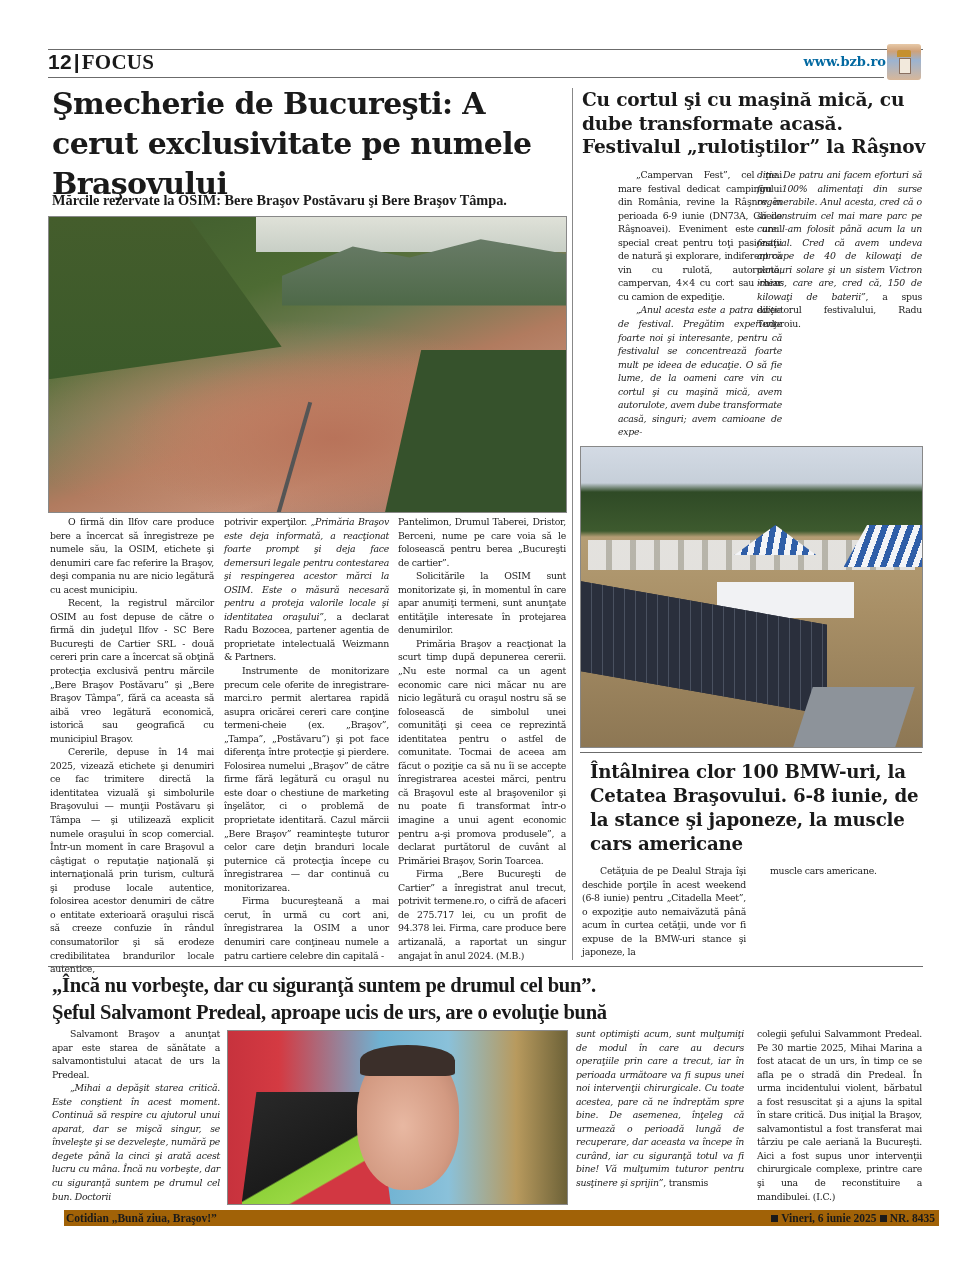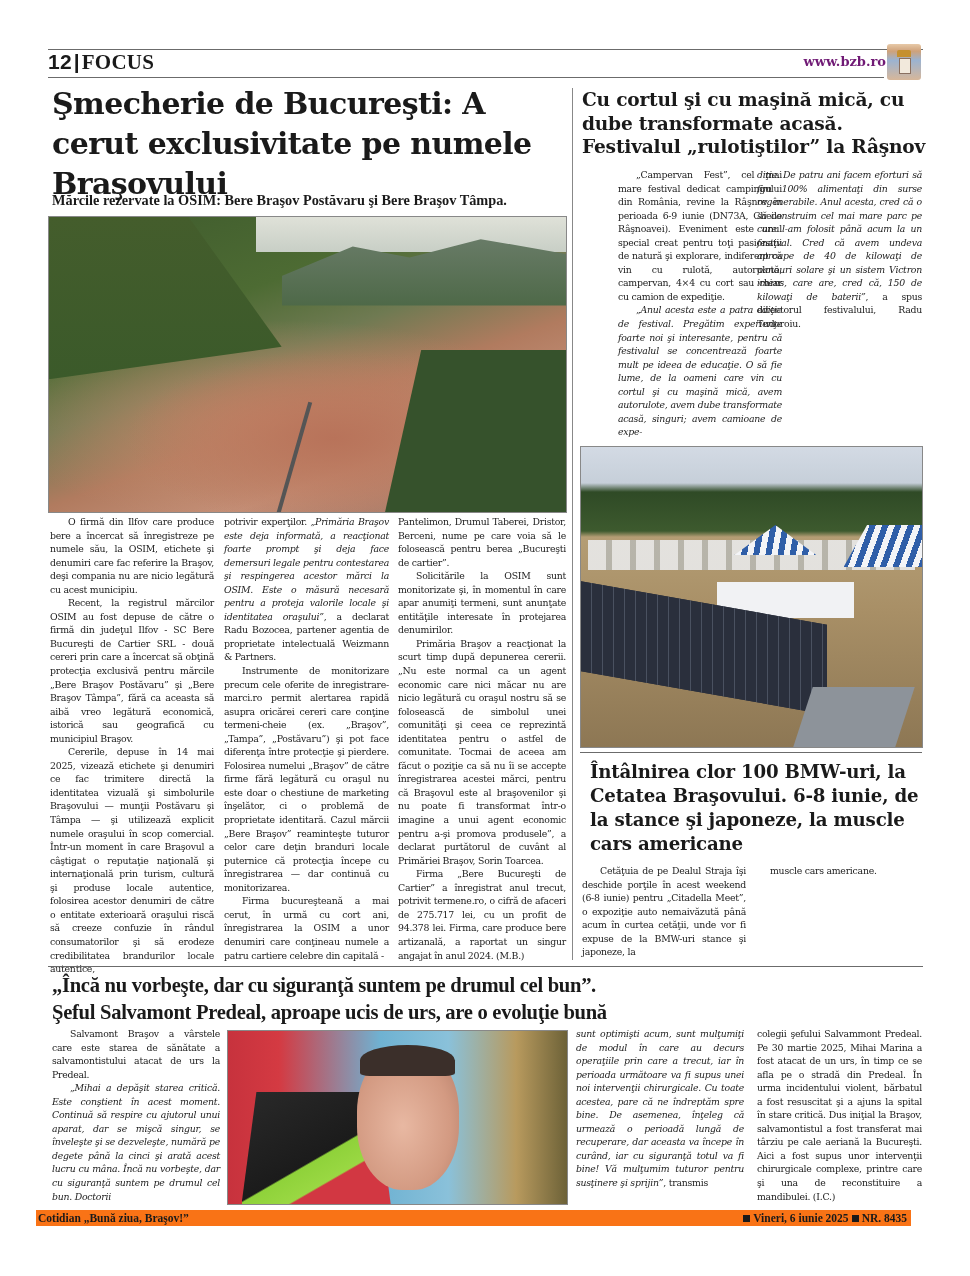--- a/index.html
+++ b/index.html
@@ -3,21 +3,21 @@
 <meta charset="utf-8">
 <style>
   html, body { margin:0; padding:0; background:#ffffff; }
   body { width:970px; height:1276px; position:relative; overflow:hidden; color:#1a1a1a;
          font-family:"DejaVu Serif", serif; }
   .abs { position:absolute; }
   .rule { position:absolute; background:#6b6b6b; }
   .hdr-left { left:48px; top:50px; font-family:"Liberation Serif", serif; font-weight:bold; font-size:21px; letter-spacing:0.2px; }
   .hdr-left .num { font-family:"Liberation Sans", sans-serif; }
   .hdr-left .bar { font-family:"Liberation Sans", sans-serif; font-weight:bold; margin:0 2px; }
-  .site { right:84px; top:54px; font-family:"DejaVu Serif", serif; font-weight:bold; font-size:13px; color:#701a75; }
+  .site { right:84px; top:54px; font-family:"DejaVu Serif", serif; font-weight:bold; font-size:13px; color:#0369a1; }
   .logo { left:887px; top:44px; width:34px; height:36px; border-radius:3px;
           background:linear-gradient(180deg,#e7c9a8 0%,#cfa27a 20%,#9bb3d1 45%,#d7b79a 100%); }
   .logo .crown { position:absolute; left:10px; top:6px; width:14px; height:7px; background:#c5902f; border-radius:2px 2px 0 0; }
   .logo .tower { position:absolute; left:12px; top:14px; width:10px; height:14px; background:#f2e9dc; border:1px solid #8a7060; }
 
   h1, h2 { margin:0; }
   .t1 { left:52px; top:84px; width:520px; font-family:"DejaVu Serif", serif; font-weight:bold; font-size:30px; line-height:40px; letter-spacing:-0.6px; }
   .t1-sub { left:52px; top:172px; width:525px; font-family:"Liberation Serif", serif; font-weight:bold; font-size:14.3px; line-height:17px;margin-top:20px; }
   .t2 { left:582px; top:88px; width:350px; font-family:"DejaVu Serif", serif; font-weight:bold; font-size:18.6px; line-height:23.5px; letter-spacing:-0.2px; }
   .t3 { left:580px; top:760px; width:350px; font-family:"DejaVu Serif", serif; font-weight:bold; font-size:18.2px; line-height:24px; letter-spacing:-0.2px;margin-left:10px; }
@@ -48,21 +48,21 @@
   .ph-camp .vans { position:absolute; left:2%; top:31%; width:96%; height:10%; background:repeating-linear-gradient(90deg,#eceef1 0 18px,#b8b9b4 18px 24px); opacity:0.85; }
   .ph-camp .van2 { position:absolute; left:40%; top:45%; width:40%; height:12%; background:#f1f2f4; }
   .ph-camp .car { position:absolute; left:65%; top:80%; width:30%; height:20%; background:#8d939a; transform:skewX(-18deg); }
 
   .ph-man { left:227px; top:1030px; width:339px; height:173px;
      background:linear-gradient(90deg,#c7323d 0%,#d43a42 15%,#6fb2d2 45%,#8ac1da 65%,#b89a5e 85%,#6d6238 100%); }
   .ph-man .face { position:absolute; left:38%; top:10%; width:30%; height:82%; border-radius:45% 45% 45% 45%; background:radial-gradient(ellipse at 45% 55%,#e8b8a2 0%,#d39a82 60%,#b07a66 100%); }
   .ph-man .hair { position:absolute; left:39%; top:8%; width:28%; height:18%; border-radius:50% 50% 10% 10%; background:#3b2f2a; }
   .ph-man .jacket { position:absolute; left:4%; top:35%; width:44%; height:65%; background:linear-gradient(150deg,#2a2a2a 0%,#1b1b1b 55%,#8fd23a 56%,#9ad843 70%,#d23742 71%); clip-path:polygon(10% 0,90% 0,100% 100%,0 100%); }
 
-  .footer { left:36px; top:1210px; width:875px; height:16px; background:#f97316; font-family:"Liberation Serif", serif; font-weight:bold; font-size:11.5px; line-height:16px; }
+  .footer { left:64px; top:1210px; width:875px; height:16px; background:#a16207; font-family:"Liberation Serif", serif; font-weight:bold; font-size:11.5px; line-height:16px; }
   .footer .l { position:absolute; left:2px; top:0; }
   .footer .r { position:absolute; right:4px; top:0; }
   .sq { display:inline-block; width:7px; height:7px; background:#1a1a1a; margin:0 3px; vertical-align:0; }
 </style>
 </head>
 <body>
 
 <div class="rule" style="left:48px;top:49px;width:875px;height:1px;"></div>
 <div class="abs hdr-left">
   <span class="num">12</span><span class="bar">|</span><span>FOCUS</span>
@@ -130,21 +130,21 @@
 <div class="col" style="left:758px;top:864px;width:164px;margin-left:12px;">
   <p class="noind">muscle cars americane.</p>
 </div>
 
 <div class="rule" style="left:48px;top:966px;width:875px;height:1px;"></div>
 <h2 class="abs t4">
   <div>„Încă nu vorbeşte, dar cu siguranţă suntem pe drumul cel bun”.</div>
   <div>Şeful Salvamont Predeal, aproape ucis de urs, are o evoluţie bună</div>
 </h2>
 <div class="col" style="left:52px;top:1027px;width:168px;">
-  <p>Salvamont Braşov a vârstele care este starea de sănătate a salvamontistului atacat de urs la Predeal.</p>
+  <p>Salvamont Braşov a anunţat apar este starea de sănătate a salvamontistului atacat de urs la Predeal.</p>
   <p><em>„Mihai a depăşit starea critică. Este conştient în acest moment. Continuă să respire cu ajutorul unui aparat, dar se mişcă singur, se înveleşte şi se dezveleşte, numără pe degete până la cinci şi arată acest lucru cu mâna. Încă nu vorbeşte, dar cu siguranţă suntem pe drumul cel bun. Doctorii</em></p>
 </div>
 <div class="photo ph-man">
   <div class="jacket"></div>
     <div class="face"></div>
     <div class="hair"></div>
 </div>
 <div class="col" style="left:576px;top:1027px;width:168px;">
   <p class="noind"><em>sunt optimişti acum, sunt mulţumiţi de modul în care au decurs operaţiile prin care a trecut, iar în perioada următoare va fi supus unei noi intervenţii chirurgicale. Cu toate acestea, pare că ne îndreptăm spre bine. De asemenea, înţeleg că urmează o perioadă lungă de recuperare, dar aceasta va începe în curând, iar cu siguranţă totul va fi bine! Vă mulţumim tuturor pentru susţinere şi sprijin”</em><span>, transmis</span></p>
 </div>

